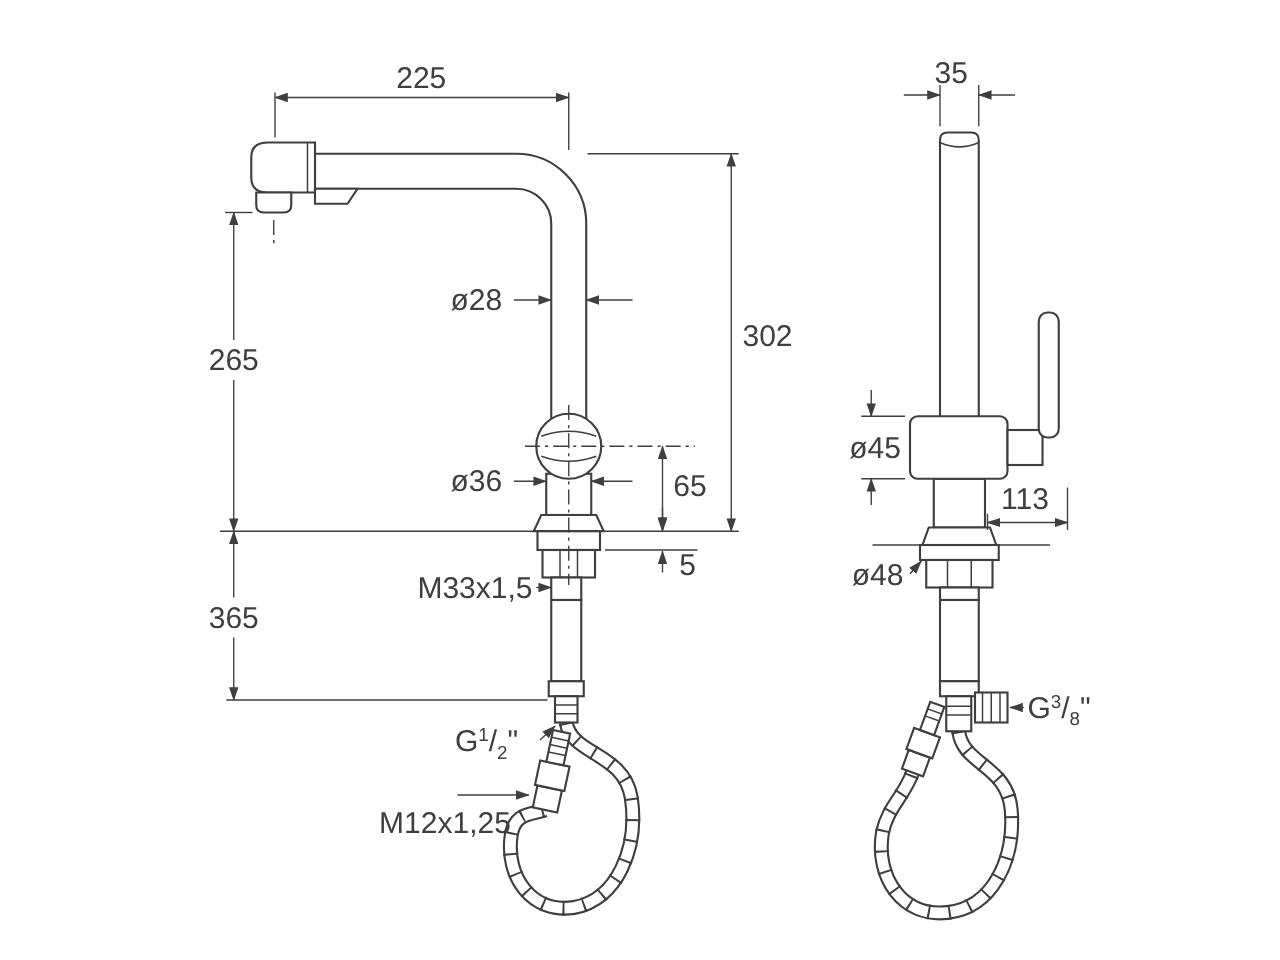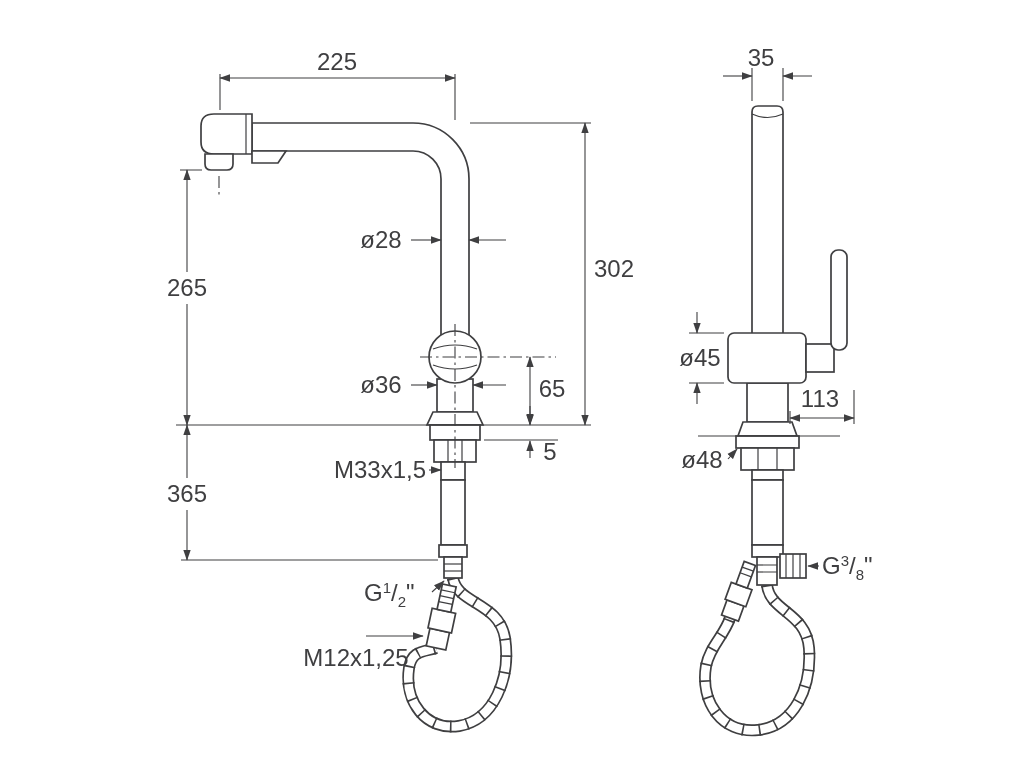--- a/index.html
+++ b/index.html
@@ -1,16 +1,16 @@
 <!DOCTYPE html>
 <html><head>
 <meta charset="utf-8">
 <style>
   html,body{margin:0;padding:0;background:#ffffff;}
-  .stage{width:1024px;height:768px;background:#ffffff;overflow:hidden;border-radius:30px;}
+  .stage{width:1024px;height:768px;background:#ffffff;overflow:hidden;}
   svg text{
     font-family:"Liberation Sans","DejaVu Sans",sans-serif;
     font-size:24px;
     fill:#3f3f41;
   }
   .part{fill:#ffffff;stroke:#3f3f41;stroke-width:1.7;}
   .detail{fill:none;stroke:#3f3f41;stroke-width:1.2;}
   .dim{fill:none;stroke:#3f3f41;stroke-width:1.1;}
   .cl{fill:none;stroke:#3f3f41;stroke-width:1.1;stroke-dasharray:12 4 2.5 4;}
   .hoseO{fill:none;stroke:#3f3f41;stroke-width:12;}

